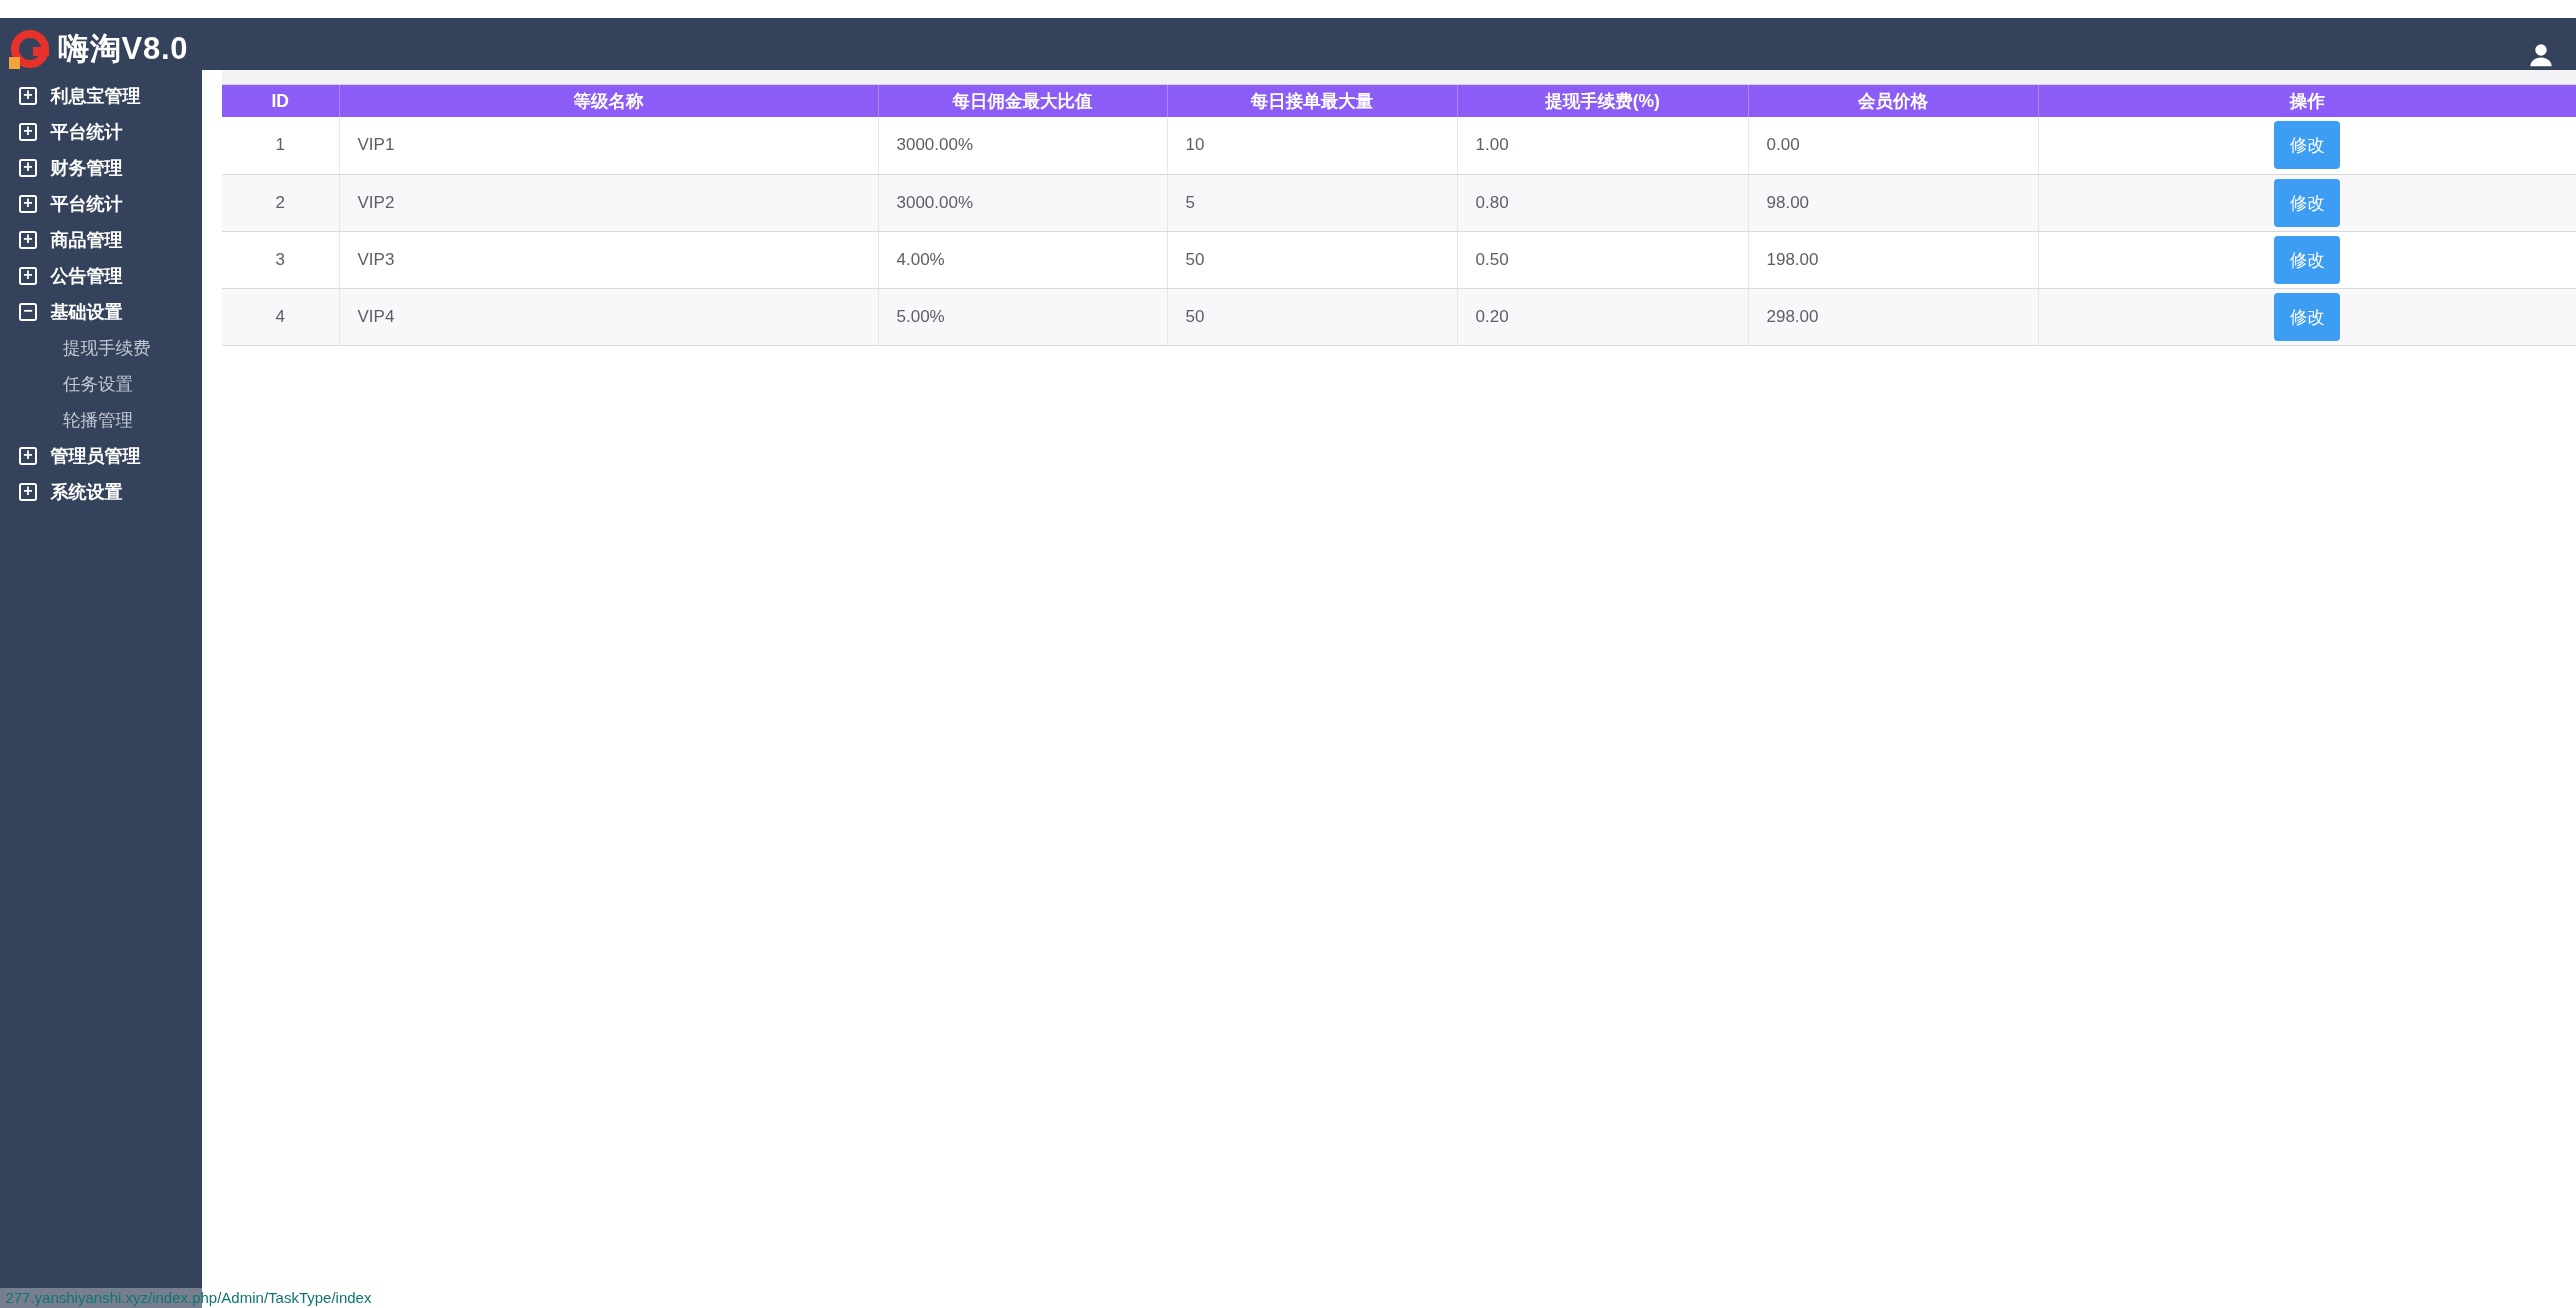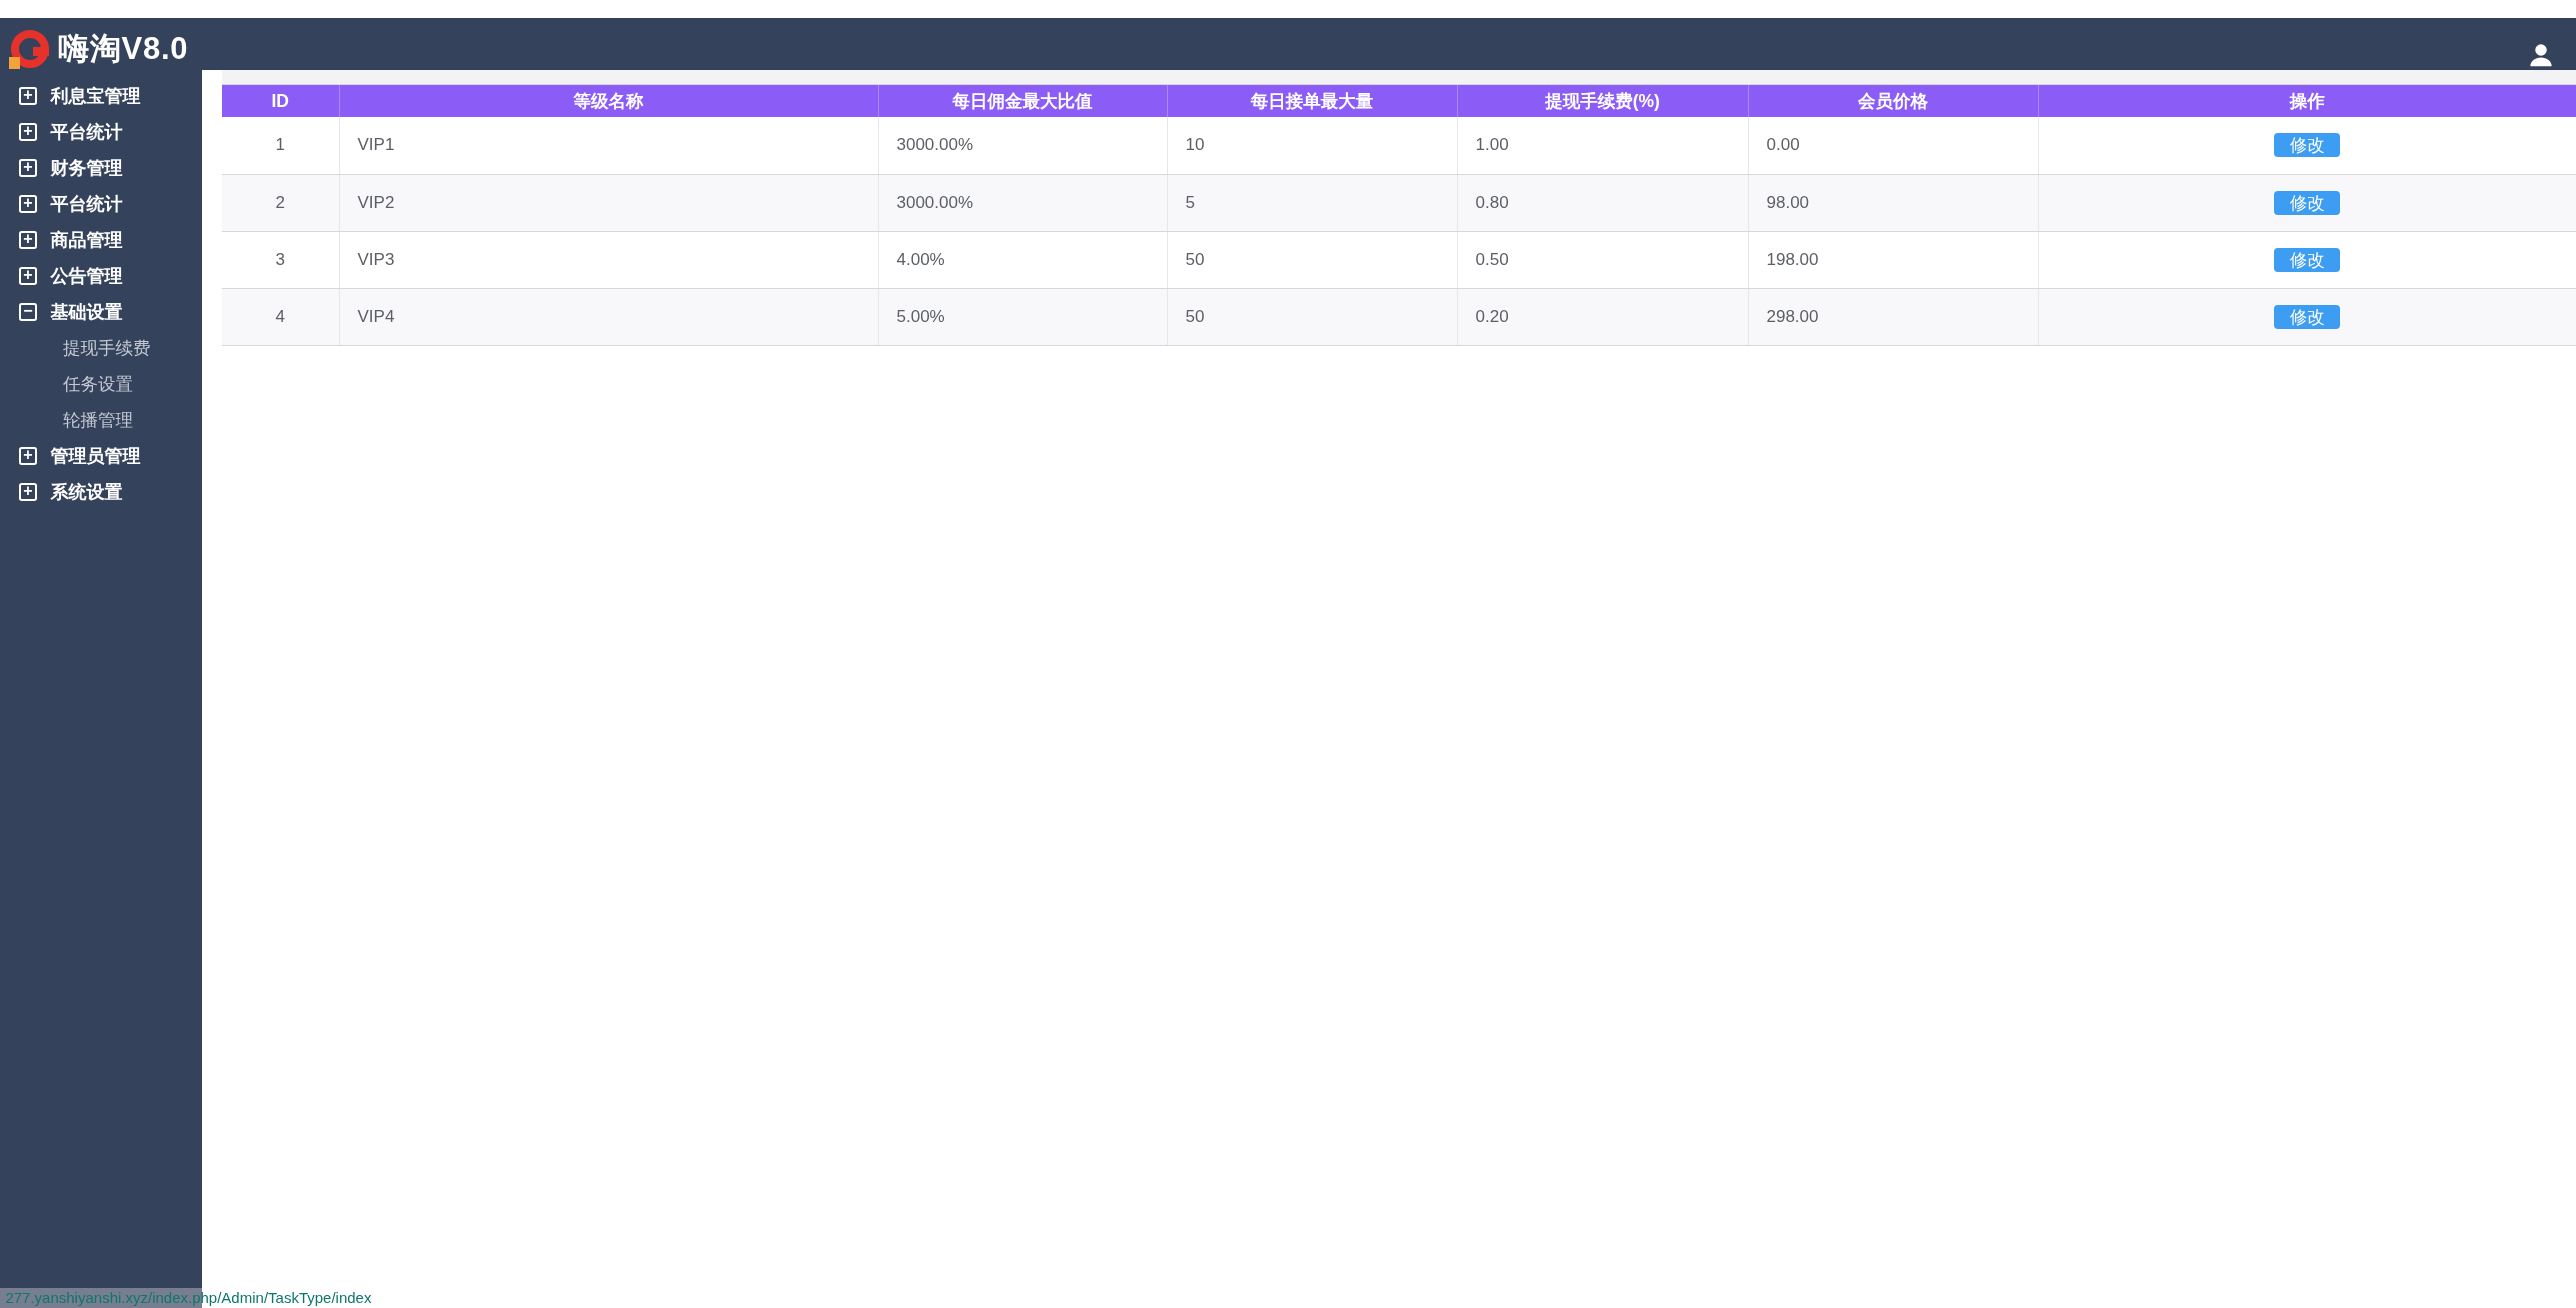--- a/index.html
+++ b/index.html
@@ -71,21 +71,21 @@
   thead th:last-child { border-right: none; }
   tbody td {
     height: 57px; font-size: 17px; color: #5C6066;
     border-bottom: 1.3px solid #D8D8D8; border-right: 0.7px solid #E7E7EA;
     padding-left: 18px; text-align: left; background: #ffffff;
   }
   tbody td:last-child { border-right: none; }
   tbody tr:nth-child(even) td { background: #F8F8FA; }
   td.c-center { text-align: center; padding-left: 0; }
   .edit-btn {
-    width: 66px; height: 24px; background: #3D9DF2; color: #ffffff;
+    width: 66px; height: 48px; background: #3D9DF2; color: #ffffff;
     border: none; border-radius: 4px; font-size: 17.5px; cursor: pointer;
     font-family: inherit;
   }
 
   
   .statusbar {
     position: absolute; left: 0; bottom: 0; height: 20px; line-height: 20px;
     padding: 0 10.8px 0 5.4px; background: rgba(255,255,255,0.32);
     color: #0f766e; font-size: 15px; border-top-right-radius: 4px; z-index: 20;
     white-space: nowrap;

